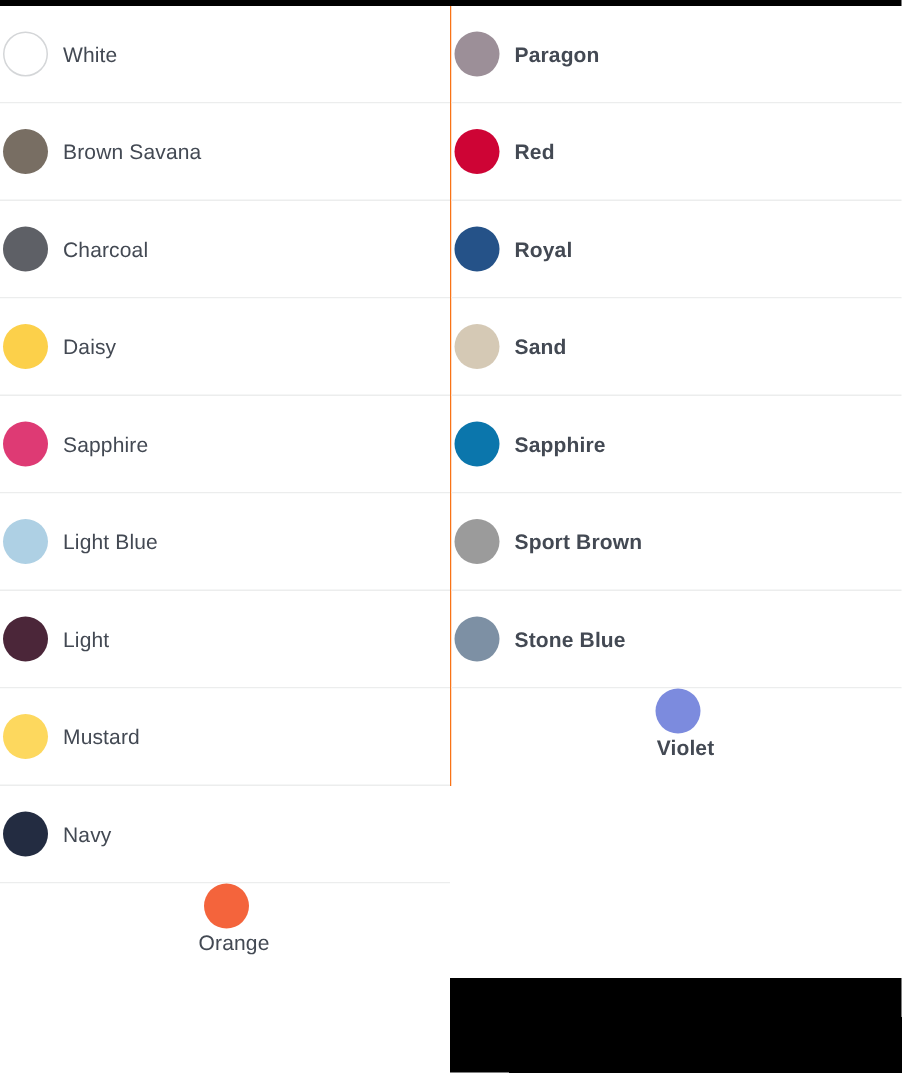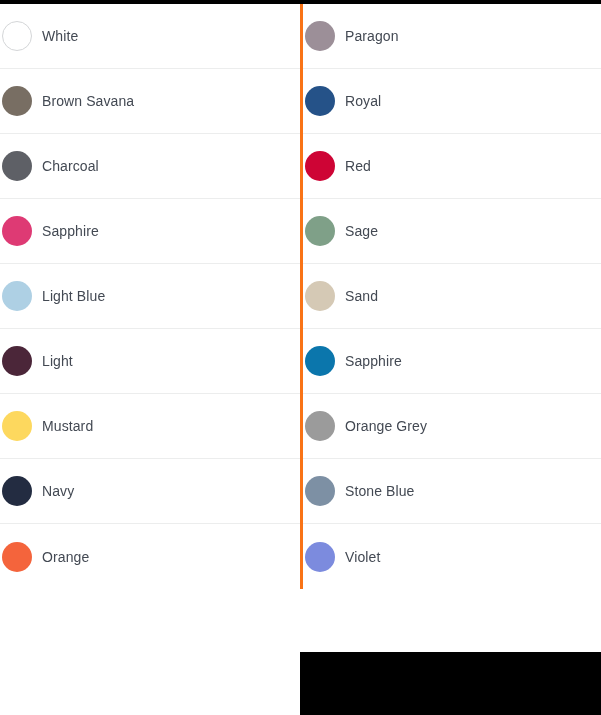--- a/index.html
+++ b/index.html
@@ -49,35 +49,37 @@
 
   .col {
     box-sizing: border-box;
     background: #ffffff;
   }
   .col-left {
     width: 300px;
   }
   .col-right {
     width: 301px;
-    border-left: 3px solid #f97316;
+    border-left: 1px solid #f97316;
+    font-weight: bold;
   }
 
   .swatch-row {
     box-sizing: border-box;
     height: 65px;
     display: flex;
     align-items: center;
     padding-left: 2px;
     border-bottom: 1px solid #eceded;
     background: #ffffff;
     cursor: pointer;
   }
   .swatch-row:last-child {
     border-bottom: none;
+    flex-direction: column;
   }
 
   .swatch-dot {
     width: 30px;
     height: 30px;
     border-radius: 50%;
     flex: 0 0 auto;
     box-sizing: border-box;
   }
   .swatch-dot.outlined {
@@ -119,20 +121,24 @@
         </div>
         <div class="swatch-row">
           <div class="swatch-dot" style="background: rgb(120, 110, 99);"></div>
           <span class="swatch-label">Brown Savana</span>
         </div>
         <div class="swatch-row">
           <div class="swatch-dot" style="background: rgb(94, 96, 102);"></div>
           <span class="swatch-label">Charcoal</span>
         </div>
         <div class="swatch-row">
+          <div class="swatch-dot" style="background: rgb(252, 208, 74);"></div>
+          <span class="swatch-label">Daisy</span>
+        </div>
+        <div class="swatch-row">
           <div class="swatch-dot" style="background: rgb(222, 58, 116);"></div>
           <span class="swatch-label">Sapphire</span>
         </div>
         <div class="swatch-row">
           <div class="swatch-dot" style="background: rgb(174, 208, 228);"></div>
           <span class="swatch-label">Light Blue</span>
         </div>
         <div class="swatch-row">
           <div class="swatch-dot" style="background: rgb(75, 38, 57);"></div>
           <span class="swatch-label">Light</span>
@@ -149,42 +155,38 @@
           <div class="swatch-dot" style="background: rgb(244, 100, 60);"></div>
           <span class="swatch-label">Orange</span>
         </div>
       </div>
     <div class="col col-right">
         <div class="swatch-row">
           <div class="swatch-dot" style="background: rgb(156, 143, 152);"></div>
           <span class="swatch-label">Paragon</span>
         </div>
         <div class="swatch-row">
-          <div class="swatch-dot" style="background: rgb(37, 82, 136);"></div>
-          <span class="swatch-label">Royal</span>
-        </div>
-        <div class="swatch-row">
           <div class="swatch-dot" style="background: rgb(206, 4, 53);"></div>
           <span class="swatch-label">Red</span>
         </div>
         <div class="swatch-row">
-          <div class="swatch-dot" style="background: rgb(127, 160, 136);"></div>
-          <span class="swatch-label">Sage</span>
+          <div class="swatch-dot" style="background: rgb(37, 82, 136);"></div>
+          <span class="swatch-label">Royal</span>
         </div>
         <div class="swatch-row">
           <div class="swatch-dot" style="background: rgb(213, 201, 181);"></div>
           <span class="swatch-label">Sand</span>
         </div>
         <div class="swatch-row">
           <div class="swatch-dot" style="background: rgb(11, 118, 172);"></div>
           <span class="swatch-label">Sapphire</span>
         </div>
         <div class="swatch-row">
           <div class="swatch-dot" style="background: rgb(155, 155, 155);"></div>
-          <span class="swatch-label">Orange Grey</span>
+          <span class="swatch-label">Sport Brown</span>
         </div>
         <div class="swatch-row">
           <div class="swatch-dot" style="background: rgb(125, 144, 164);"></div>
           <span class="swatch-label">Stone Blue</span>
         </div>
         <div class="swatch-row">
           <div class="swatch-dot" style="background: rgb(124, 139, 222);"></div>
           <span class="swatch-label">Violet</span>
         </div>
       </div>

